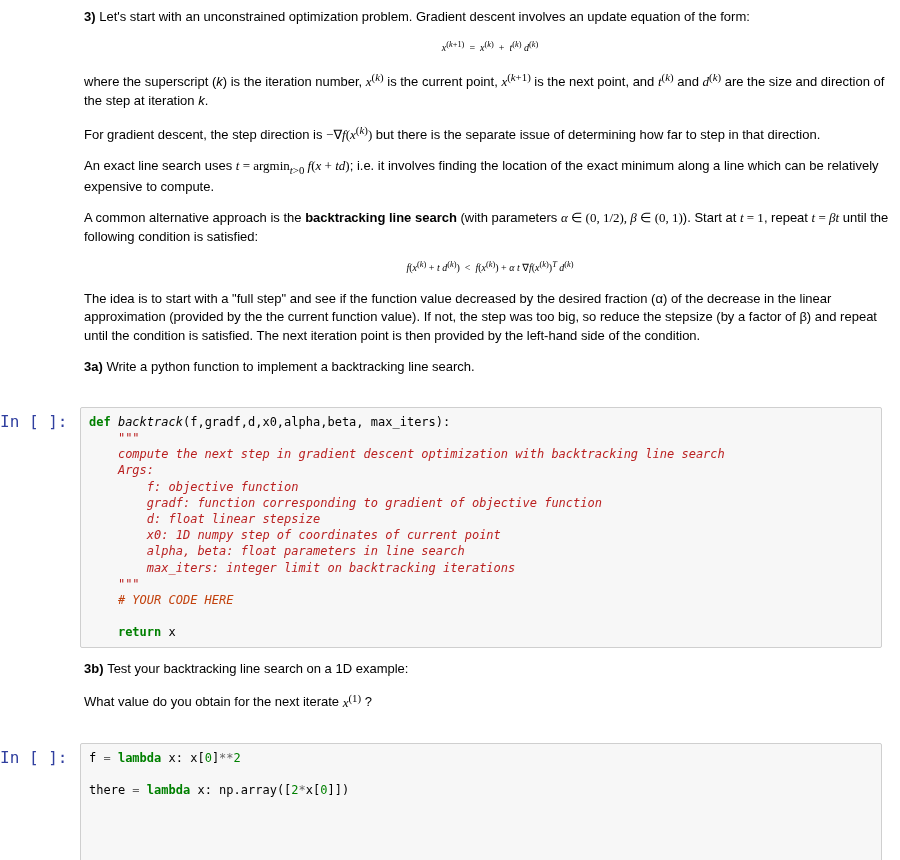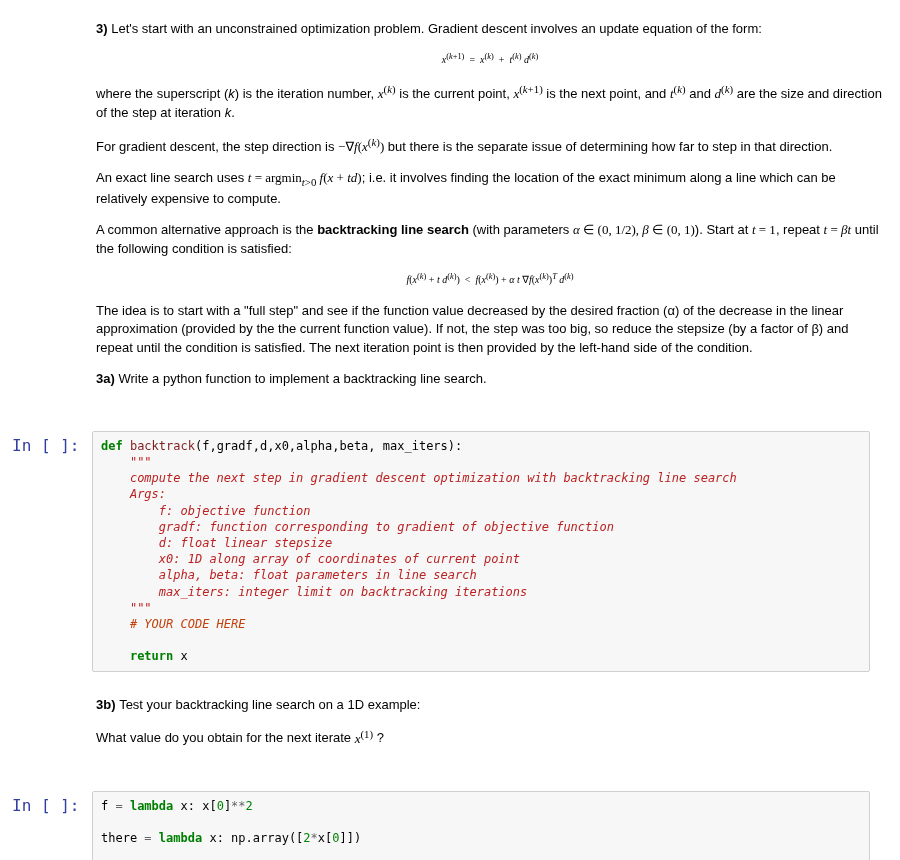--- a/index.html
+++ b/index.html
@@ -8,21 +8,21 @@
     font-family: "Helvetica Neue", Helvetica, Arial, sans-serif;
     font-size: 13px;
     color: #000;
     background: #fff;
     width: 900px;
   }
   .cell {
     display: flex;
     flex-direction: row;
     align-items: stretch;
-    margin: 12px;
+    margin: 0;
     padding: 4px 0 4px 0;
   }
   .prompt {
     flex: 0 0 72px;
     text-align: left;
     padding: 5px 8px 0 0;
     font-family: Menlo, Consolas, "DejaVu Sans Mono", monospace;
     font-size: 16px;
     color: #303F9F;
     line-height: 1.3;
@@ -53,21 +53,21 @@
     border-radius: 2px;
     background: #f7f7f7;
     padding: 6px 8px;
     font-family: Menlo, Consolas, "DejaVu Sans Mono", monospace;
     font-size: 12px;
     line-height: 1.35;
     white-space: pre;
     overflow-x: auto;
   }
   .kw { color: #008000; font-weight: bold; }
-  .fn { color: #7f1d1d; }
+  .fn { color: #000000; font-style: italic; }
   .num { color: #008000; }
   .cmt { color: #c2410c; font-style: italic; }
   .docs { color: #BA2121; font-style: italic; }
   .op { color:#666666; }
 </style>
 </head>
 <body>
 
 <div class="cell">
   <div class="prompt empty">&nbsp;</div>
@@ -124,21 +124,21 @@
 <div class="cell">
   <div class="prompt">In [ ]:</div>
   <div class="cellbody">
     <div class="code-input"><span class="kw">def</span> <span class="fn">backtrack</span><span>(f,gradf,d,x0,alpha,beta, max_iters):</span>
     <span class="docs">"""</span>
     <span class="docs">compute the next step in gradient descent optimization with backtracking line search</span>
     <span class="docs">Args:</span>
     <span class="docs">    f: objective function</span>
     <span class="docs">    gradf: function corresponding to gradient of objective function</span>
     <span class="docs">    d: float linear stepsize</span>
-    <span class="docs">    x0: 1D along array of coordinates of current point</span>
+    <span class="docs">    x0: 1D numpy step of coordinates of current point</span>
     <span class="docs">    alpha, beta: float parameters in line search</span>
     <span class="docs">    max_iters: integer limit on backtracking iterations</span>
     <span class="docs">"""</span>
     <span class="cmt"># YOUR CODE HERE</span>
 
     <span class="kw">return</span><span> x</span></div>
   </div>
 </div>
 
 <div class="cell">

